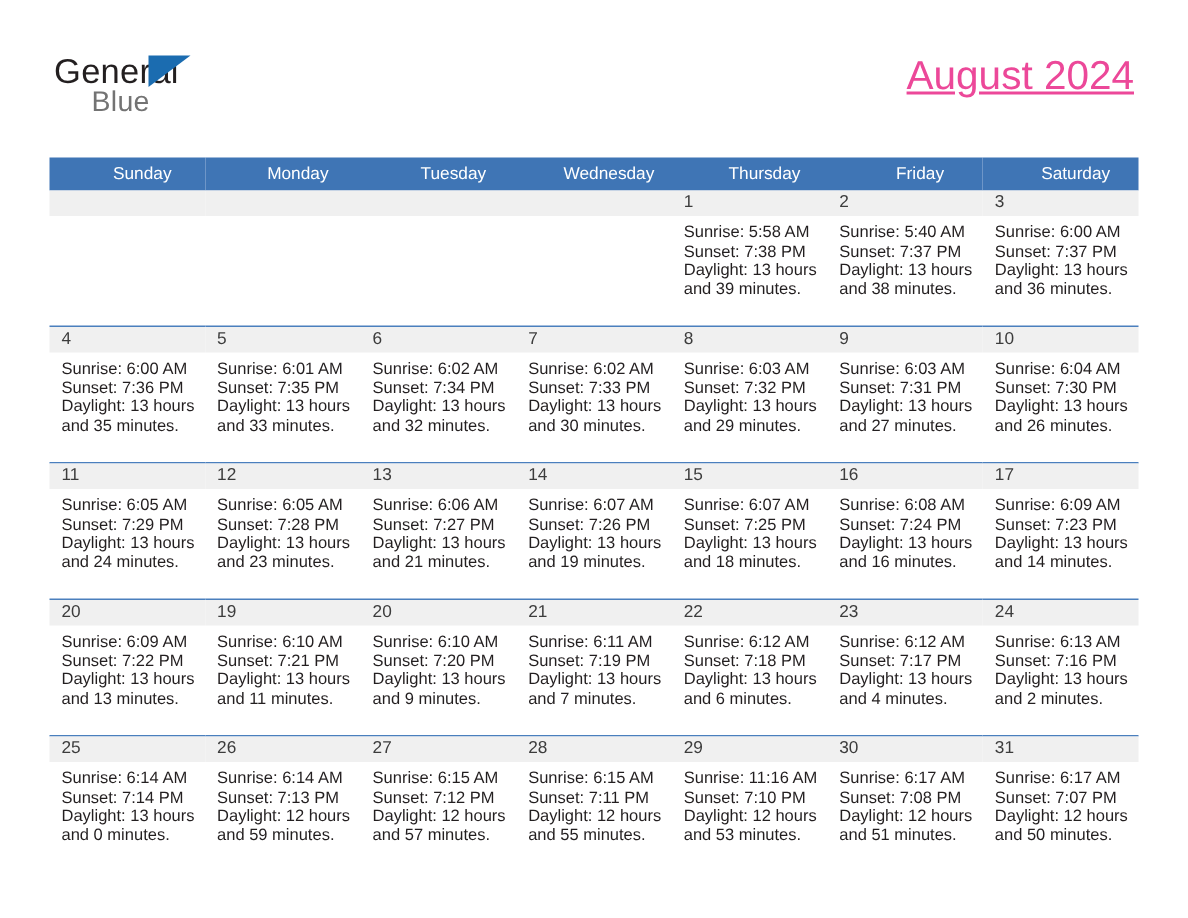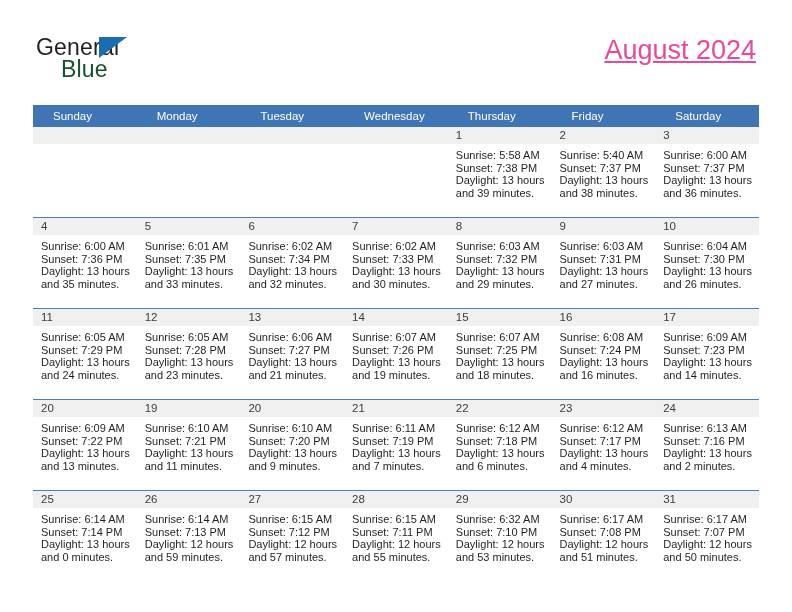--- a/index.html
+++ b/index.html
@@ -41,23 +41,23 @@
     left: 0; top: 0;
     font-size: 23px;
     letter-spacing: 0.2px;
     color: #231f20;
     line-height: 26px;
     white-space: nowrap;
   }
   .logo-blue {
     position: absolute;
     left: 25px; top: 22px;
-    font-size: 23px;
+    font-size: 19px;
     letter-spacing: 0.2px;
-    color: #14532d;
+    color: #737373;
     line-height: 26px;
     white-space: nowrap;
   }
   .logo-tri {
     position: absolute;
     left: 63px;
     top: 3px;
     width: 0; height: 0;
     border-left: 28px solid #1b6cb0;
     border-bottom: 21px solid transparent;
@@ -92,21 +92,21 @@
     top: 105px;
     width: 726px;
     border-collapse: collapse;
     table-layout: fixed;
   }
   .cal th {
     background: #3f75b5;
     color: #ffffff;
     font-size: 11.5px;
     font-weight: normal;
-    text-align: left;
+    text-align: center;
     padding: 5px 0 5px 20px;
     height: 11px;
     border: none;
   }
   .week-row > td {
     vertical-align: top;
     padding: 0;
     border: none;
     border-top: 1px solid #4a7fbd;
     height: 75px;
@@ -503,21 +503,21 @@
                 <div>Sunset: 7:11 PM</div>
                 <div>Daylight: 12 hours</div>
                 <div>and 55 minutes.</div>
               </div>
             </div>
           </td>
           <td>
             <div class="cell">
               <div class="daynum-band">29</div>
               <div class="detail">
-                <div>Sunrise: 6:32 AM</div>
+                <div>Sunrise: 11:16 AM</div>
                 <div>Sunset: 7:10 PM</div>
                 <div>Daylight: 12 hours</div>
                 <div>and 53 minutes.</div>
               </div>
             </div>
           </td>
           <td>
             <div class="cell">
               <div class="daynum-band">30</div>
               <div class="detail">

